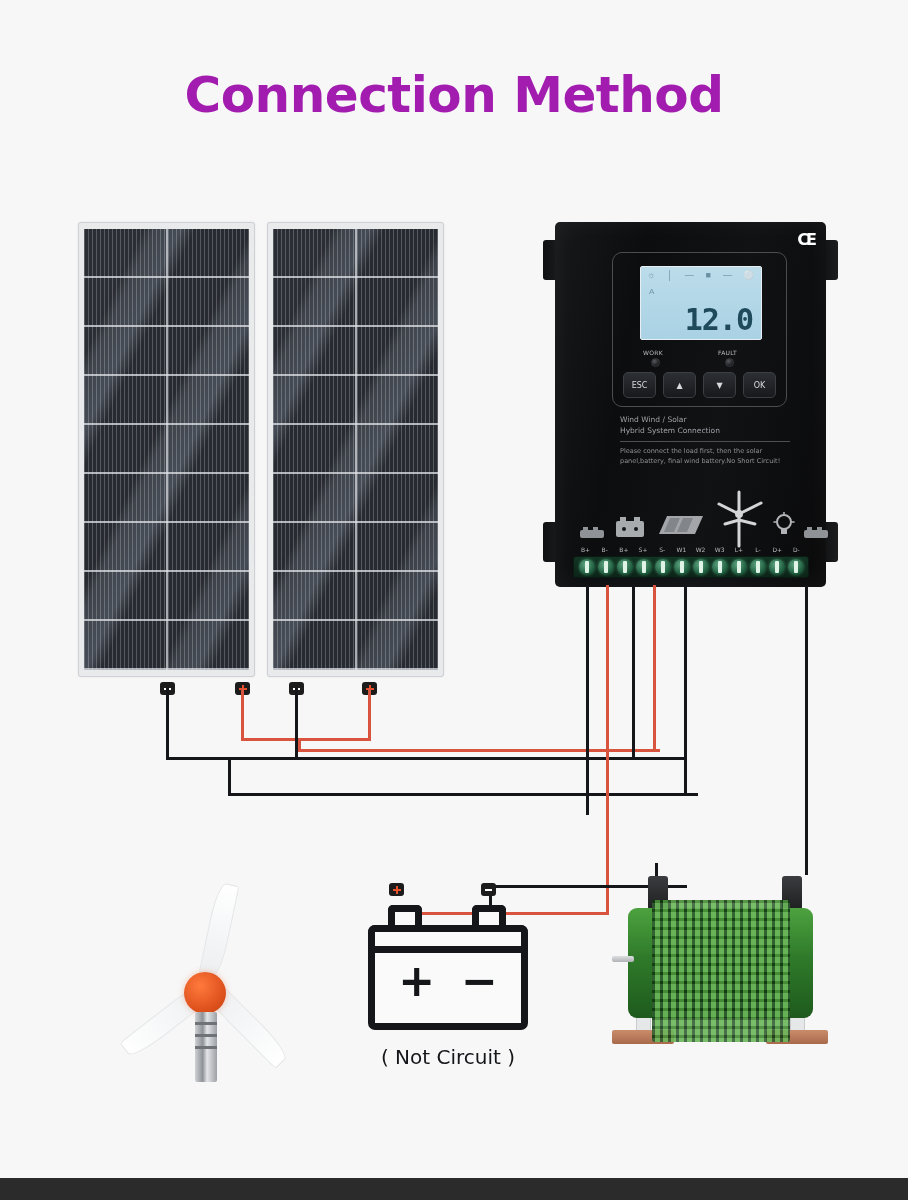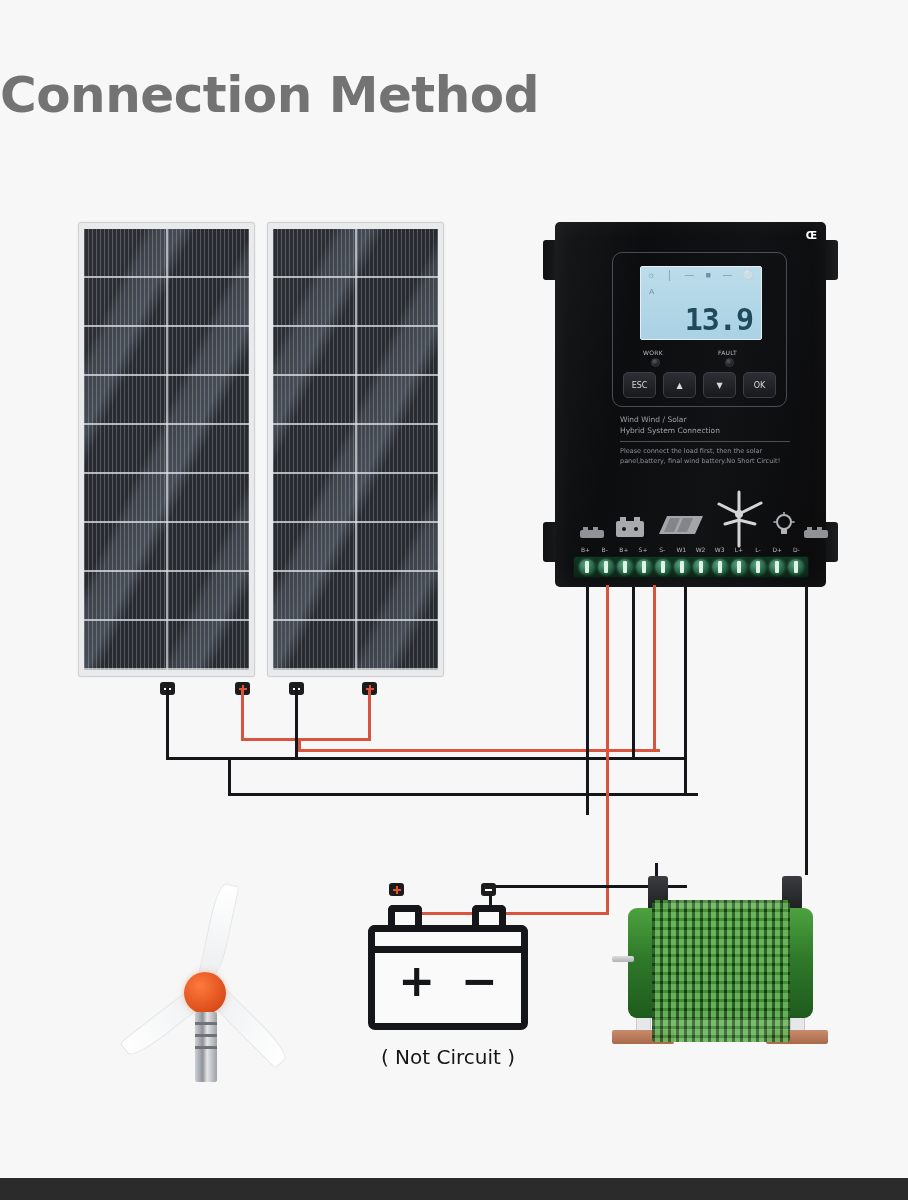--- a/index.html
+++ b/index.html
@@ -12,25 +12,25 @@
   #stage {
     position: relative;
     width: 908px; height: 1200px;
     background: #f7f7f7;
   }
 
   
   #title {
     position: absolute;
     top: 66px; left: 0; width: 908px;
-    text-align: left;
+    text-align: center;
     font-size: 50px;
     font-weight: bold;
     letter-spacing: -0.5px;
-    color: #737373;
+    color: #a21caf;
     font-family: "DejaVu Sans", sans-serif;
   }
 
   
   #bottom-bar {
     position: absolute;
     left: 0; top: 1178px; width: 908px; height: 22px;
     background: #2b2b2b;
   }
 
@@ -129,21 +129,21 @@
     background: linear-gradient(90deg,#0f1012,#1b1d1f);
     border-radius: 3px;
   }
   .flange.l { left: 0; }
   .flange.r { right: 0; }
 
   #ce {
     position: absolute;
     right: 12px; top: 8px;
     color: #ffffff;
-    font-size: 10px;
+    font-size: 16px;
     font-weight: bold;
     font-family: "DejaVu Sans", sans-serif;
     letter-spacing: -3px;
     text-align: right;
   }
 
   
   #bezel {
     position: absolute;
     left: 57px; top: 30px; width: 175px; height: 155px;
@@ -442,21 +442,21 @@
         <div id="lcd">
           <div id="lcd-icons">
             <span class="lcd-ic">☼</span>
             <span class="lcd-ic">│</span>
             <span class="lcd-ic">—</span>
             <span class="lcd-ic">■</span>
             <span class="lcd-ic">—</span>
             <span class="lcd-ic">⚪</span>
           </div>
           <div id="lcd-sub">A</div>
-          <div id="lcd-value">13.9</div>
+          <div id="lcd-value">12.0</div>
         </div>
 
         <div class="led-label" style="left:30px; top:96px;">WORK</div>
         <div class="led" style="left:38px; top:105px;"></div>
 
         <div class="led-label" style="left:105px; top:96px;">FAULT</div>
         <div class="led" style="left:112px; top:105px;"></div>
 
         <div class="btn" style="left:10px; top:119px;">ESC</div>
         <div class="btn" style="left:50px; top:119px;">▲</div>

